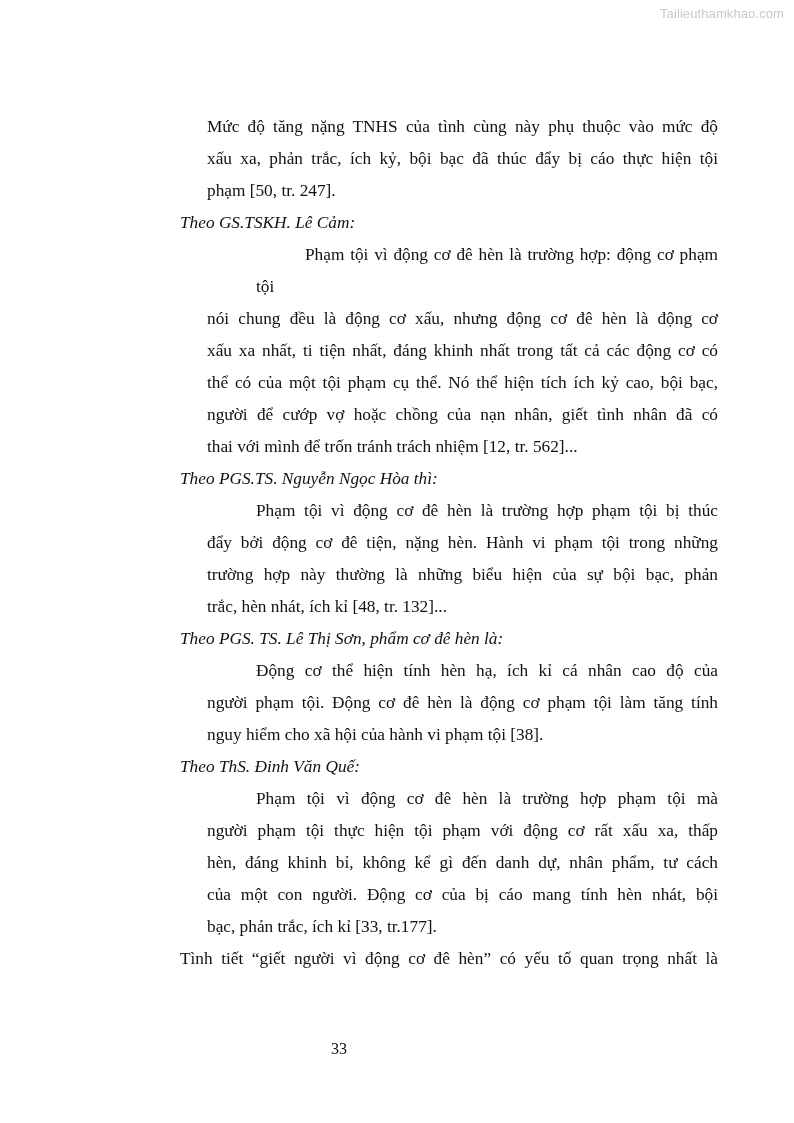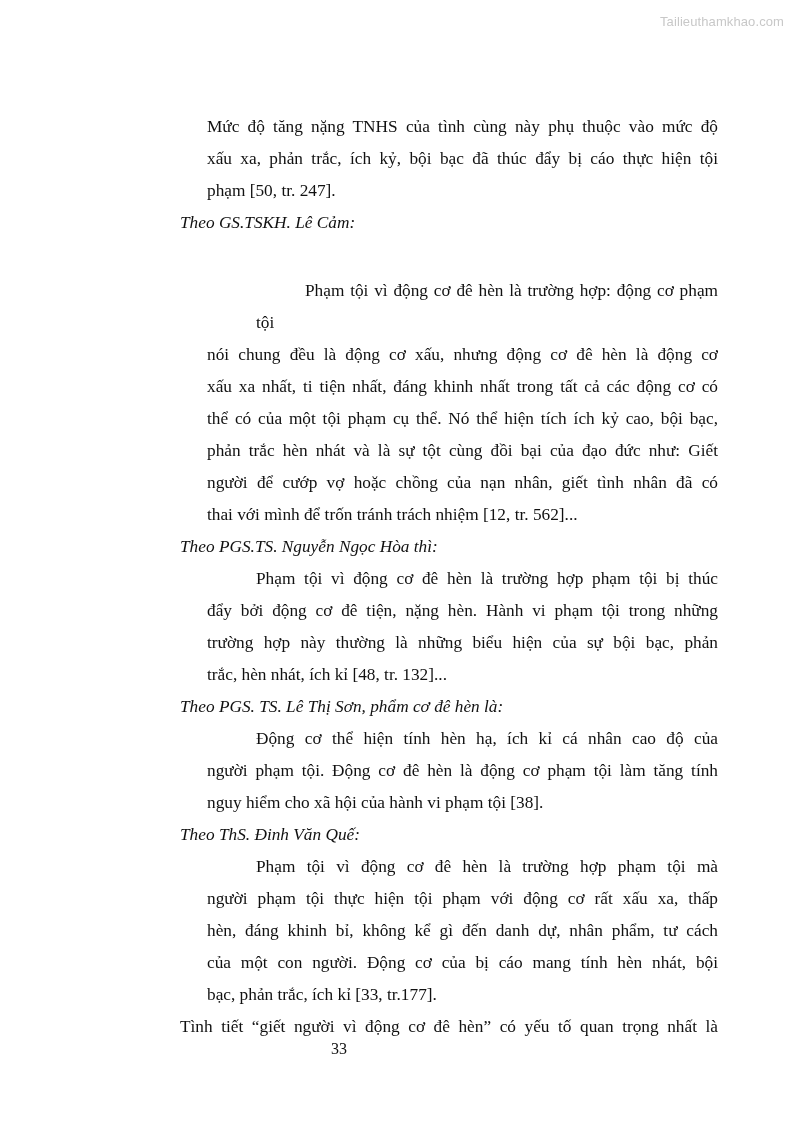--- a/index.html
+++ b/index.html
@@ -1,23 +1,23 @@
 <!DOCTYPE html>
 <html><head>
 <meta charset="utf-8">
 <style>
   html, body { margin: 0; padding: 0; background: #ffffff; }
   body { width: 794px; height: 1123px; position: relative; overflow: hidden;
          font-family: "Liberation Serif", "DejaVu Serif", serif; color: #111; }
-  .watermark { position: absolute; top: 14px; right: 10px; font-family: "Liberation Sans", "DejaVu Sans", sans-serif;
+  .watermark { position: absolute; top: 6px; right: 10px; font-family: "Liberation Sans", "DejaVu Sans", sans-serif;
                font-size: 13px; color: #c8c8c8; letter-spacing: 0.1px; }
   .page { position: absolute; left: 180px; top: 111px; width: 538px; }
   .line-block { font-size: 17.3px; line-height: 32px; }
   .quote { margin-left: 27px; }
-  .quote .first { text-indent: 49px; margin-top: 36px; }
+  .quote .first { text-indent: 49px; }
   .heading { margin: 0; font-style: italic; font-size: 17.3px; line-height: 32px; }
   .just { display: block; text-align: justify; text-align-last: justify; }
   .last { display: block; text-align: left; }
   .page-number { position: absolute; top: 1040px; left: 0; width: 678px; text-align: center; font-size: 16px; color: #111; }
 </style>
 </head>
 <body>
 
 <div class="watermark">Tailieuthamkhao.com</div>
 
@@ -29,21 +29,20 @@
     <span class="last">phạm [50, tr. 247].</span>
   </div>
 
   <p class="heading">Theo GS.TSKH. Lê Cảm:</p>
 
   <div class="quote">
     <span class="just first" style="padding-left:49px;">Phạm tội vì động cơ đê hèn là trường hợp: động cơ phạm tội</span>
     <span class="just">nói chung đều là động cơ xấu, nhưng động cơ đê hèn là động cơ</span>
     <span class="just">xấu xa nhất, ti tiện nhất, đáng khinh nhất trong tất cả các động cơ có</span>
     <span class="just">thể có của một tội phạm cụ thể. Nó thể hiện tích ích kỷ cao, bội bạc,</span>
-    <span class="just">phản trắc hèn nhát và là sự tột cùng đồi bại của đạo đức như: Giết</span>
     <span class="just">người để cướp vợ hoặc chồng của nạn nhân, giết tình nhân đã có</span>
     <span class="last">thai với mình để trốn tránh trách nhiệm [12, tr. 562]...</span>
   </div>
 
   <p class="heading">Theo PGS.TS. Nguyễn Ngọc Hòa thì:</p>
 
   <div class="quote">
     <span class="just" style="padding-left:49px;">Phạm tội vì động cơ đê hèn là trường hợp phạm tội bị thúc</span>
     <span class="just">đẩy bởi động cơ đê tiện, nặng hèn. Hành vi phạm tội trong những</span>
     <span class="just">trường hợp này thường là những biểu hiện của sự bội bạc, phản</span>

